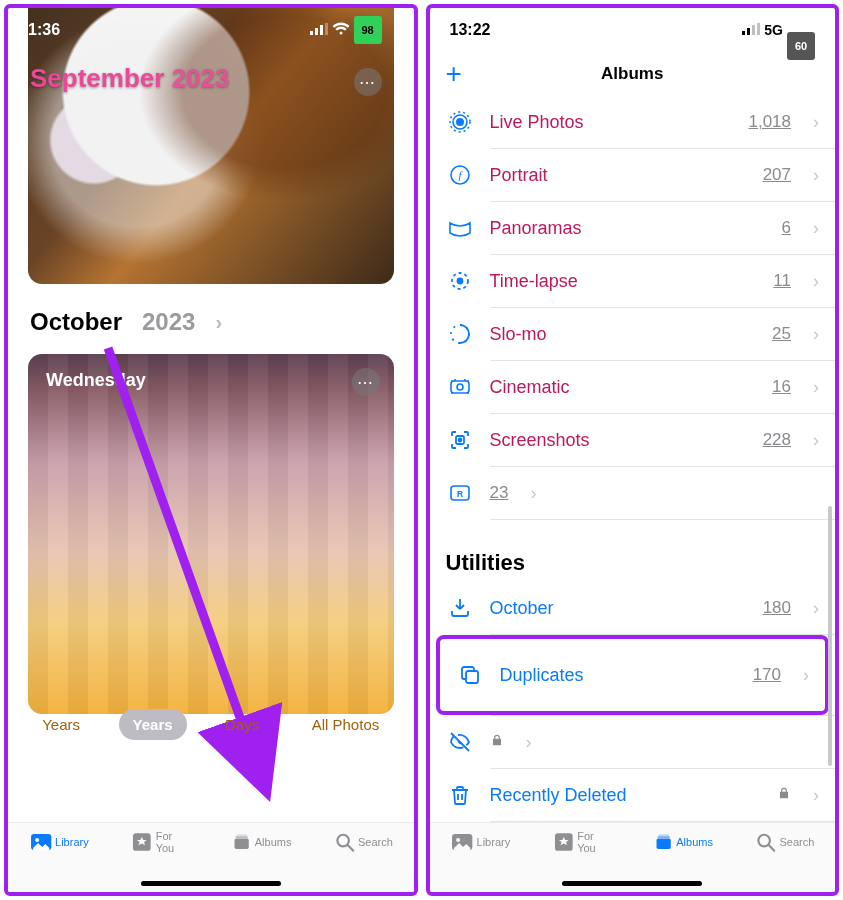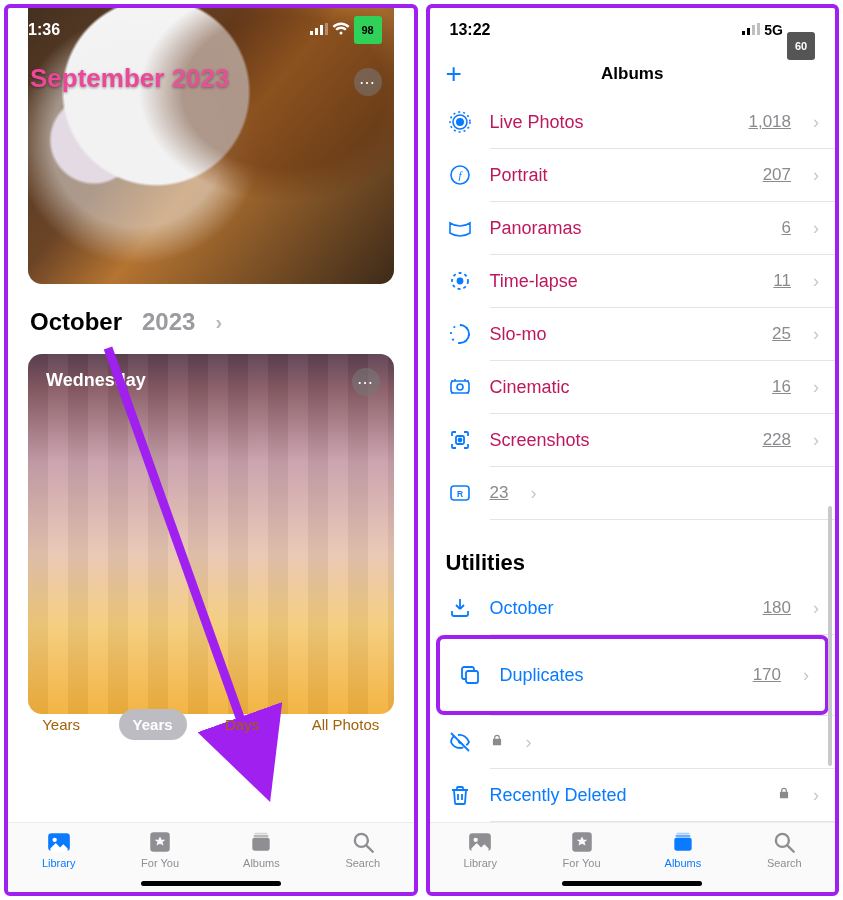--- a/index.html
+++ b/index.html
@@ -110,21 +110,21 @@
   .segmented .seg {
     padding:7px 14px;border-radius:18px;color:#a16207;font-size:15px;font-weight:500;
   }
   .segmented .seg.active { background:#bdbcc2;color:#fff;font-weight:600;}
 
   .tabbar {
     height:70px;border-top:1px solid rgba(0,0,0,.06);
     display:flex;align-items:flex-start;justify-content:space-around;
     padding-top:6px;background:#fafafa;
   }
-  .tab { display:flex;flex-direction:column;align-items:center;gap:2px;color:#8e8e93;font-size:11px;font-weight:500;width:60px; }
+  .tab { display:flex;align-items:center;gap:2px;color:#8e8e93;font-size:11px;font-weight:500;width:60px; }
   .tab svg { width:26px;height:26px; }
   .tab.active { color:#0a7bff; }
 
   .home-indicator{
     position:absolute;bottom:6px;left:50%;transform:translateX(-50%);
     width:140px;height:5px;border-radius:3px;background:#000;
   }
 
   
   .nav-header {

